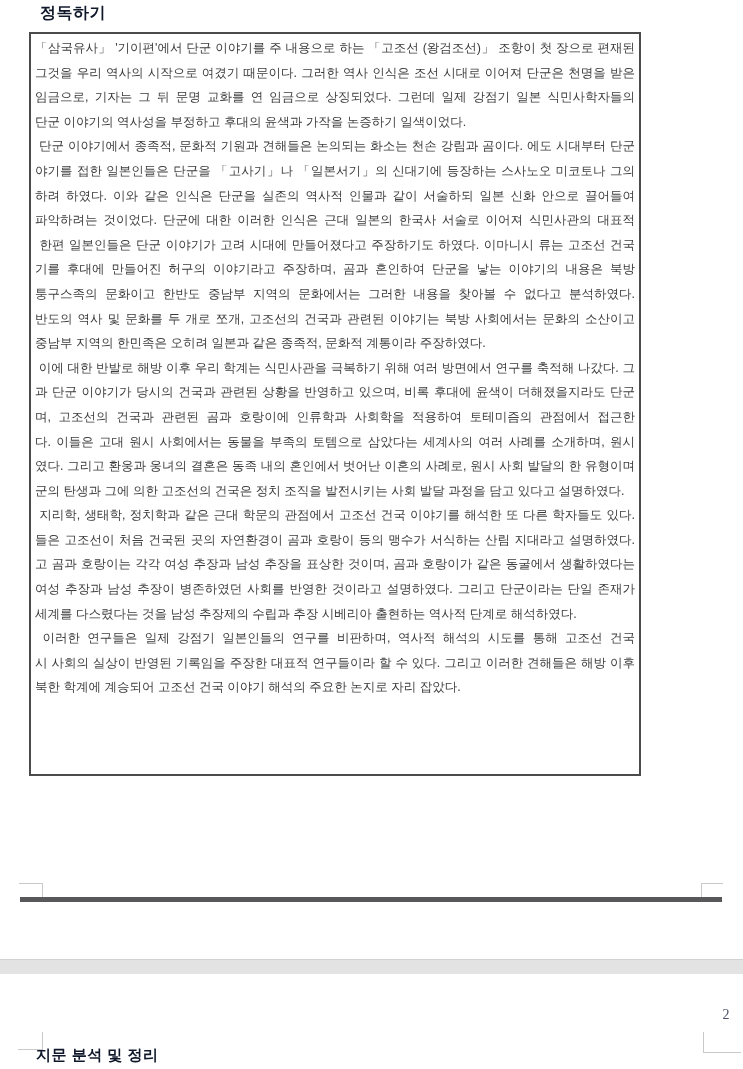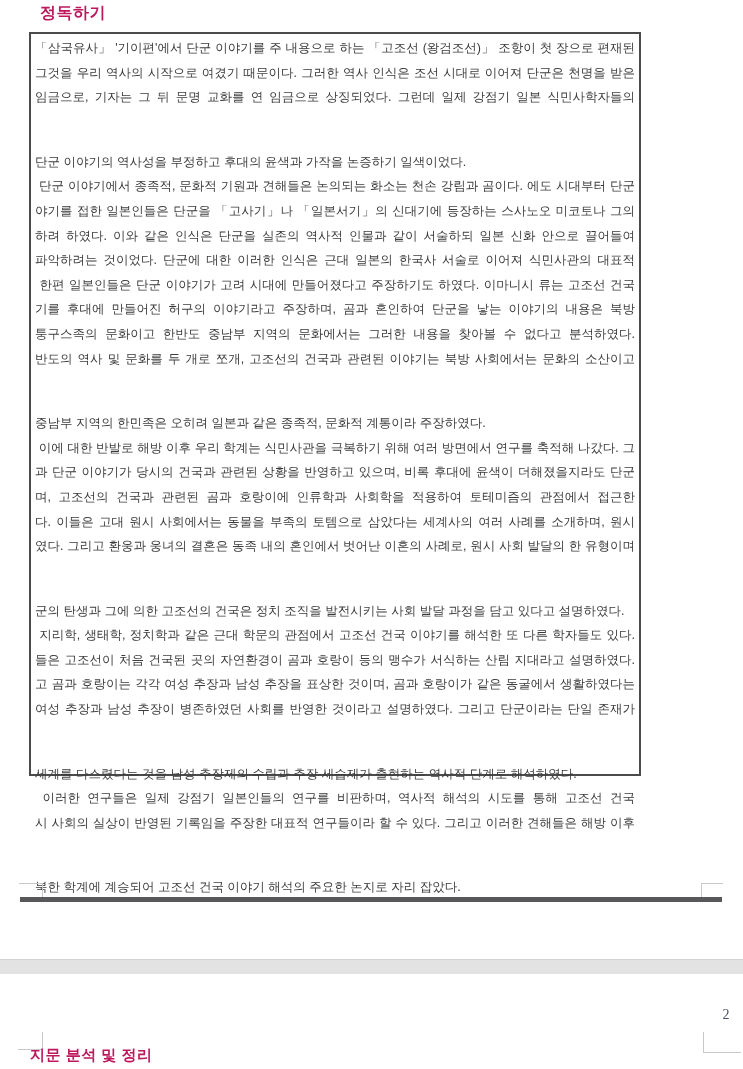--- a/index.html
+++ b/index.html
@@ -2,36 +2,36 @@
 <html><head>
 <meta charset="utf-8">
 <style>
   html,body{margin:0;padding:0;}
   body{
     width:743px;height:1069px;position:relative;background:#ffffff;
     font-family:"Liberation Sans","DejaVu Sans",sans-serif;
     overflow:hidden;
   }
   .heading{
-    position:absolute;font-weight:bold;color:#be185d;font-size:16px;
+    position:absolute;font-weight:bold;color:#0f172a;font-size:16px;
     letter-spacing:0.5px;white-space:nowrap;
   }
   #reading-heading{left:40px;top:3px;}
-  #footer-heading{left:30px;top:1046px;font-size:15px;}
+  #footer-heading{left:36px;top:1046px;font-size:15px;}
   .passage-box{
     position:absolute;left:29px;top:32px;width:612px;height:744px;
     box-sizing:border-box;border:2px solid #4b4b4b;background:#fff;
     padding:2px 4px 0 4px;
   }
   .pline{
     height:24.6px;line-height:24.6px;font-size:12.5px;color:#3b3b3b;
     text-align:justify;text-align-last:justify;white-space:pre-wrap;
     overflow:hidden;word-break:keep-all;
   }
-  .pline.pend{text-align-last:left;margin-top:40px;}
+  .pline.pend{text-align-last:left;}
   .mark{position:absolute;}
   
   #mark-bottom-left{left:19px;top:883px;width:23px;height:13px;
     border-top:1px solid #c9c9c9;border-right:1px solid #c9c9c9;}
   #mark-bottom-right{left:701px;top:883px;width:21px;height:13px;
     border-top:1px solid #c9c9c9;border-left:1px solid #c9c9c9;}
   
   #separator-bar{position:absolute;left:20px;top:897px;width:702px;height:5px;background:#58585a;}
   
   #page-gap{position:absolute;left:0;top:959px;width:743px;height:14px;background:#e3e3e3;border-top:1px solid #d2d2d2;}
@@ -69,21 +69,21 @@
     <div class="pline"> 이에 대한 반발로 해방 이후 우리 학계는 식민사관을 극복하기 위해 여러 방면에서 연구를 축적해 나갔다. 그 결</div>
     <div class="pline">과 단군 이야기가 당시의 건국과 관련된 상황을 반영하고 있으며, 비록 후대에 윤색이 더해졌을지라도 단군 역시</div>
     <div class="pline">며, 고조선의 건국과 관련된 곰과 호랑이에 인류학과 사회학을 적용하여 토테미즘의 관점에서 접근한 학자들이 있</div>
     <div class="pline">다. 이들은 고대 원시 사회에서는 동물을 부족의 토템으로 삼았다는 세계사의 여러 사례를 소개하며, 원시 사회의</div>
     <div class="pline">였다. 그리고 환웅과 웅녀의 결혼은 동족 내의 혼인에서 벗어난 이혼의 사례로, 원시 사회 발달의 한 유형이며 단</div>
     <div class="pline pend">군의 탄생과 그에 의한 고조선의 건국은 정치 조직을 발전시키는 사회 발달 과정을 담고 있다고 설명하였다.</div>
     <div class="pline"> 지리학, 생태학, 정치학과 같은 근대 학문의 관점에서 고조선 건국 이야기를 해석한 또 다른 학자들도 있다. 이</div>
     <div class="pline">들은 고조선이 처음 건국된 곳의 자연환경이 곰과 호랑이 등의 맹수가 서식하는 산림 지대라고 설명하였다. 그리</div>
     <div class="pline">고 곰과 호랑이는 각각 여성 추장과 남성 추장을 표상한 것이며, 곰과 호랑이가 같은 동굴에서 생활하였다는 것은</div>
     <div class="pline">여성 추장과 남성 추장이 병존하였던 사회를 반영한 것이라고 설명하였다. 그리고 단군이라는 단일 존재가 인간</div>
-    <div class="pline pend">세계를 다스렸다는 것을 남성 추장제의 수립과 추장 세습제가 출현하는 역사적 단계로 해석하였다.</div>
+    <div class="pline pend">세계를 다스렸다는 것을 남성 추장제의 수립과 추장 시베리아 출현하는 역사적 단계로 해석하였다.</div>
     <div class="pline"> 이러한 연구들은 일제 강점기 일본인들의 연구를 비판하며, 역사적 해석의 시도를 통해 고조선 건국 이야기가 원</div>
     <div class="pline">시 사회의 실상이 반영된 기록임을 주장한 대표적 연구들이라 할 수 있다. 그리고 이러한 견해들은 해방 이후 남</div>
     <div class="pline pend">북한 학계에 계승되어 고조선 건국 이야기 해석의 주요한 논지로 자리 잡았다.</div>
   </div>
 
 <div class="mark" id="mark-bottom-left"></div>
 <div class="mark" id="mark-bottom-right"></div>
 
 <div id="separator-bar"></div>
 

